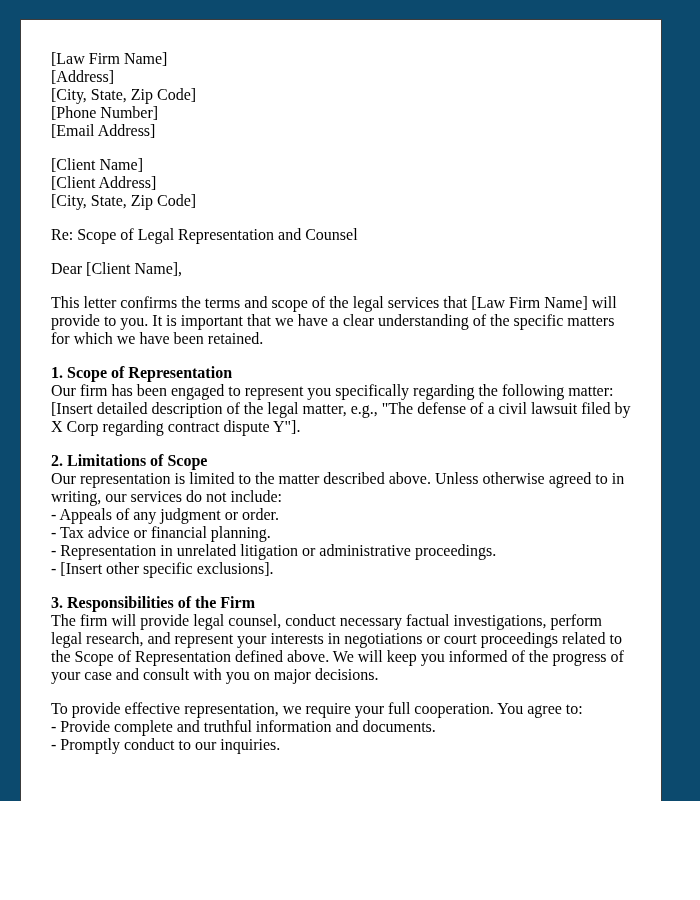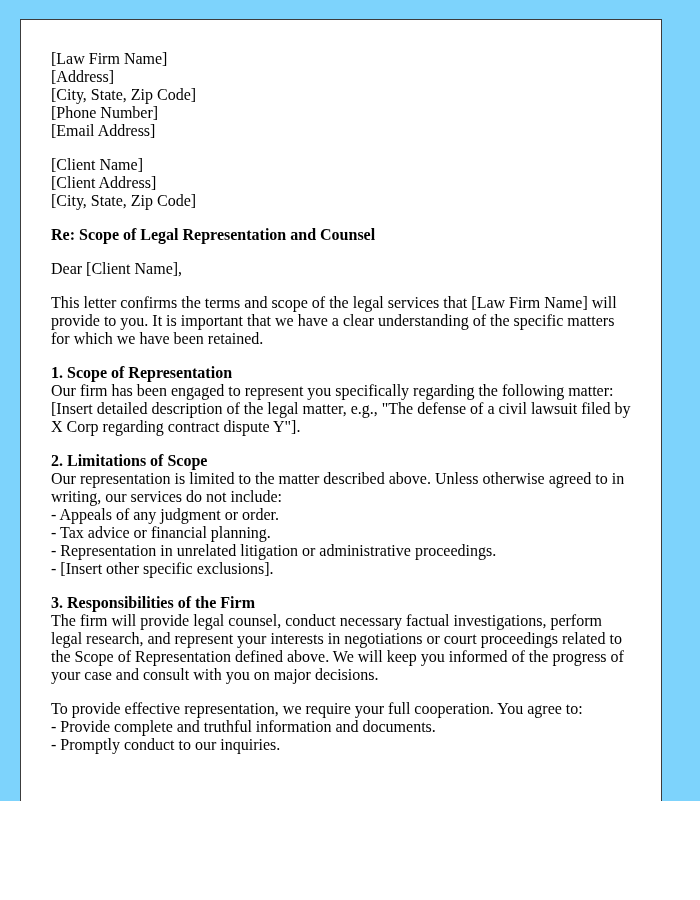--- a/index.html
+++ b/index.html
@@ -14,40 +14,40 @@
     font-size: 16px;
     line-height: 18px;
     color: #000000;
     overflow: hidden;
   }
   .viewport {
     position: relative;
     width: 700px;
     height: 801px;
     overflow: hidden;
-    background: #7dd3fc;
+    background: #0c4a6e;
   }
   .sheet {
     box-sizing: border-box;
     margin-left: 20px;
     margin-top: 19px;
     width: 642px;
     height: 1000px; 
     border: 1px solid #3c3c3c;
     padding: 14px 30px;
     background: #ffffff;
   }
   p {
     margin: 16px 0;
   }
   .ln {
     display: block;
   }
   .bold {
-    font-weight: bold;
+    font-weight: normal;
   }
 </style>
 </head>
 <body>
 
 <div class="viewport">
   <div class="sheet">
 
     <p>
       <span class="ln">[Law Firm Name]</span>

